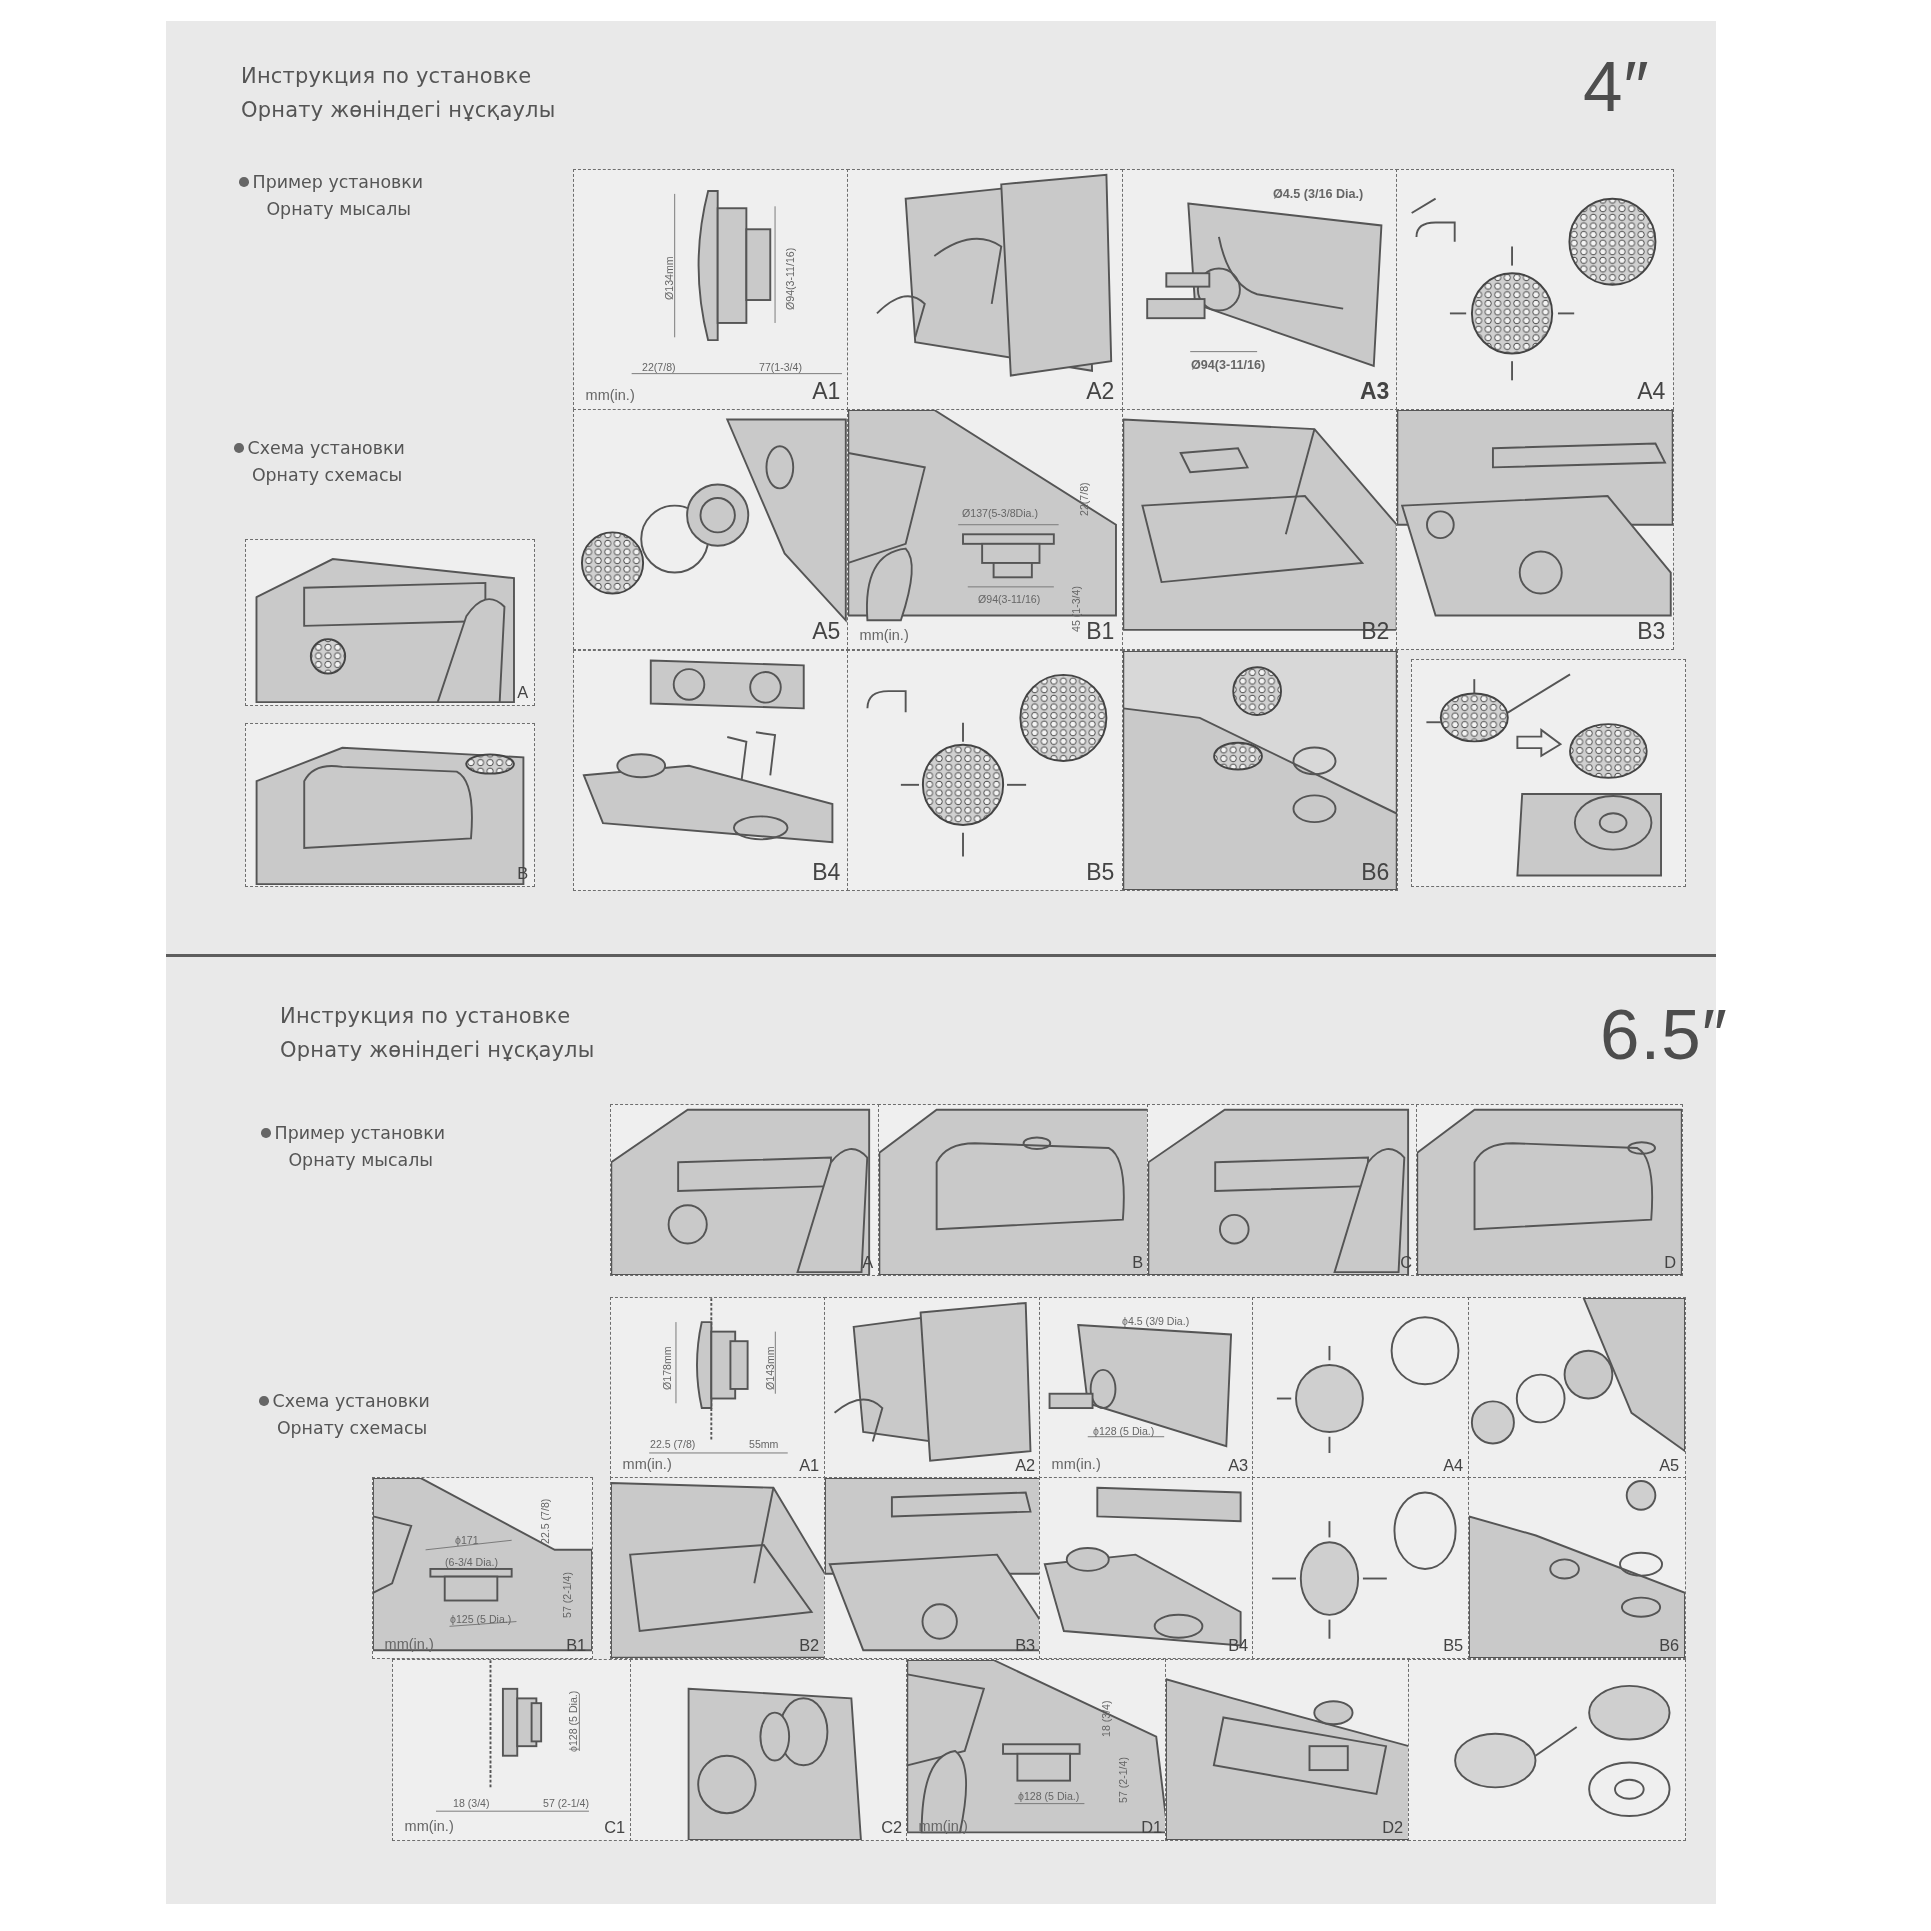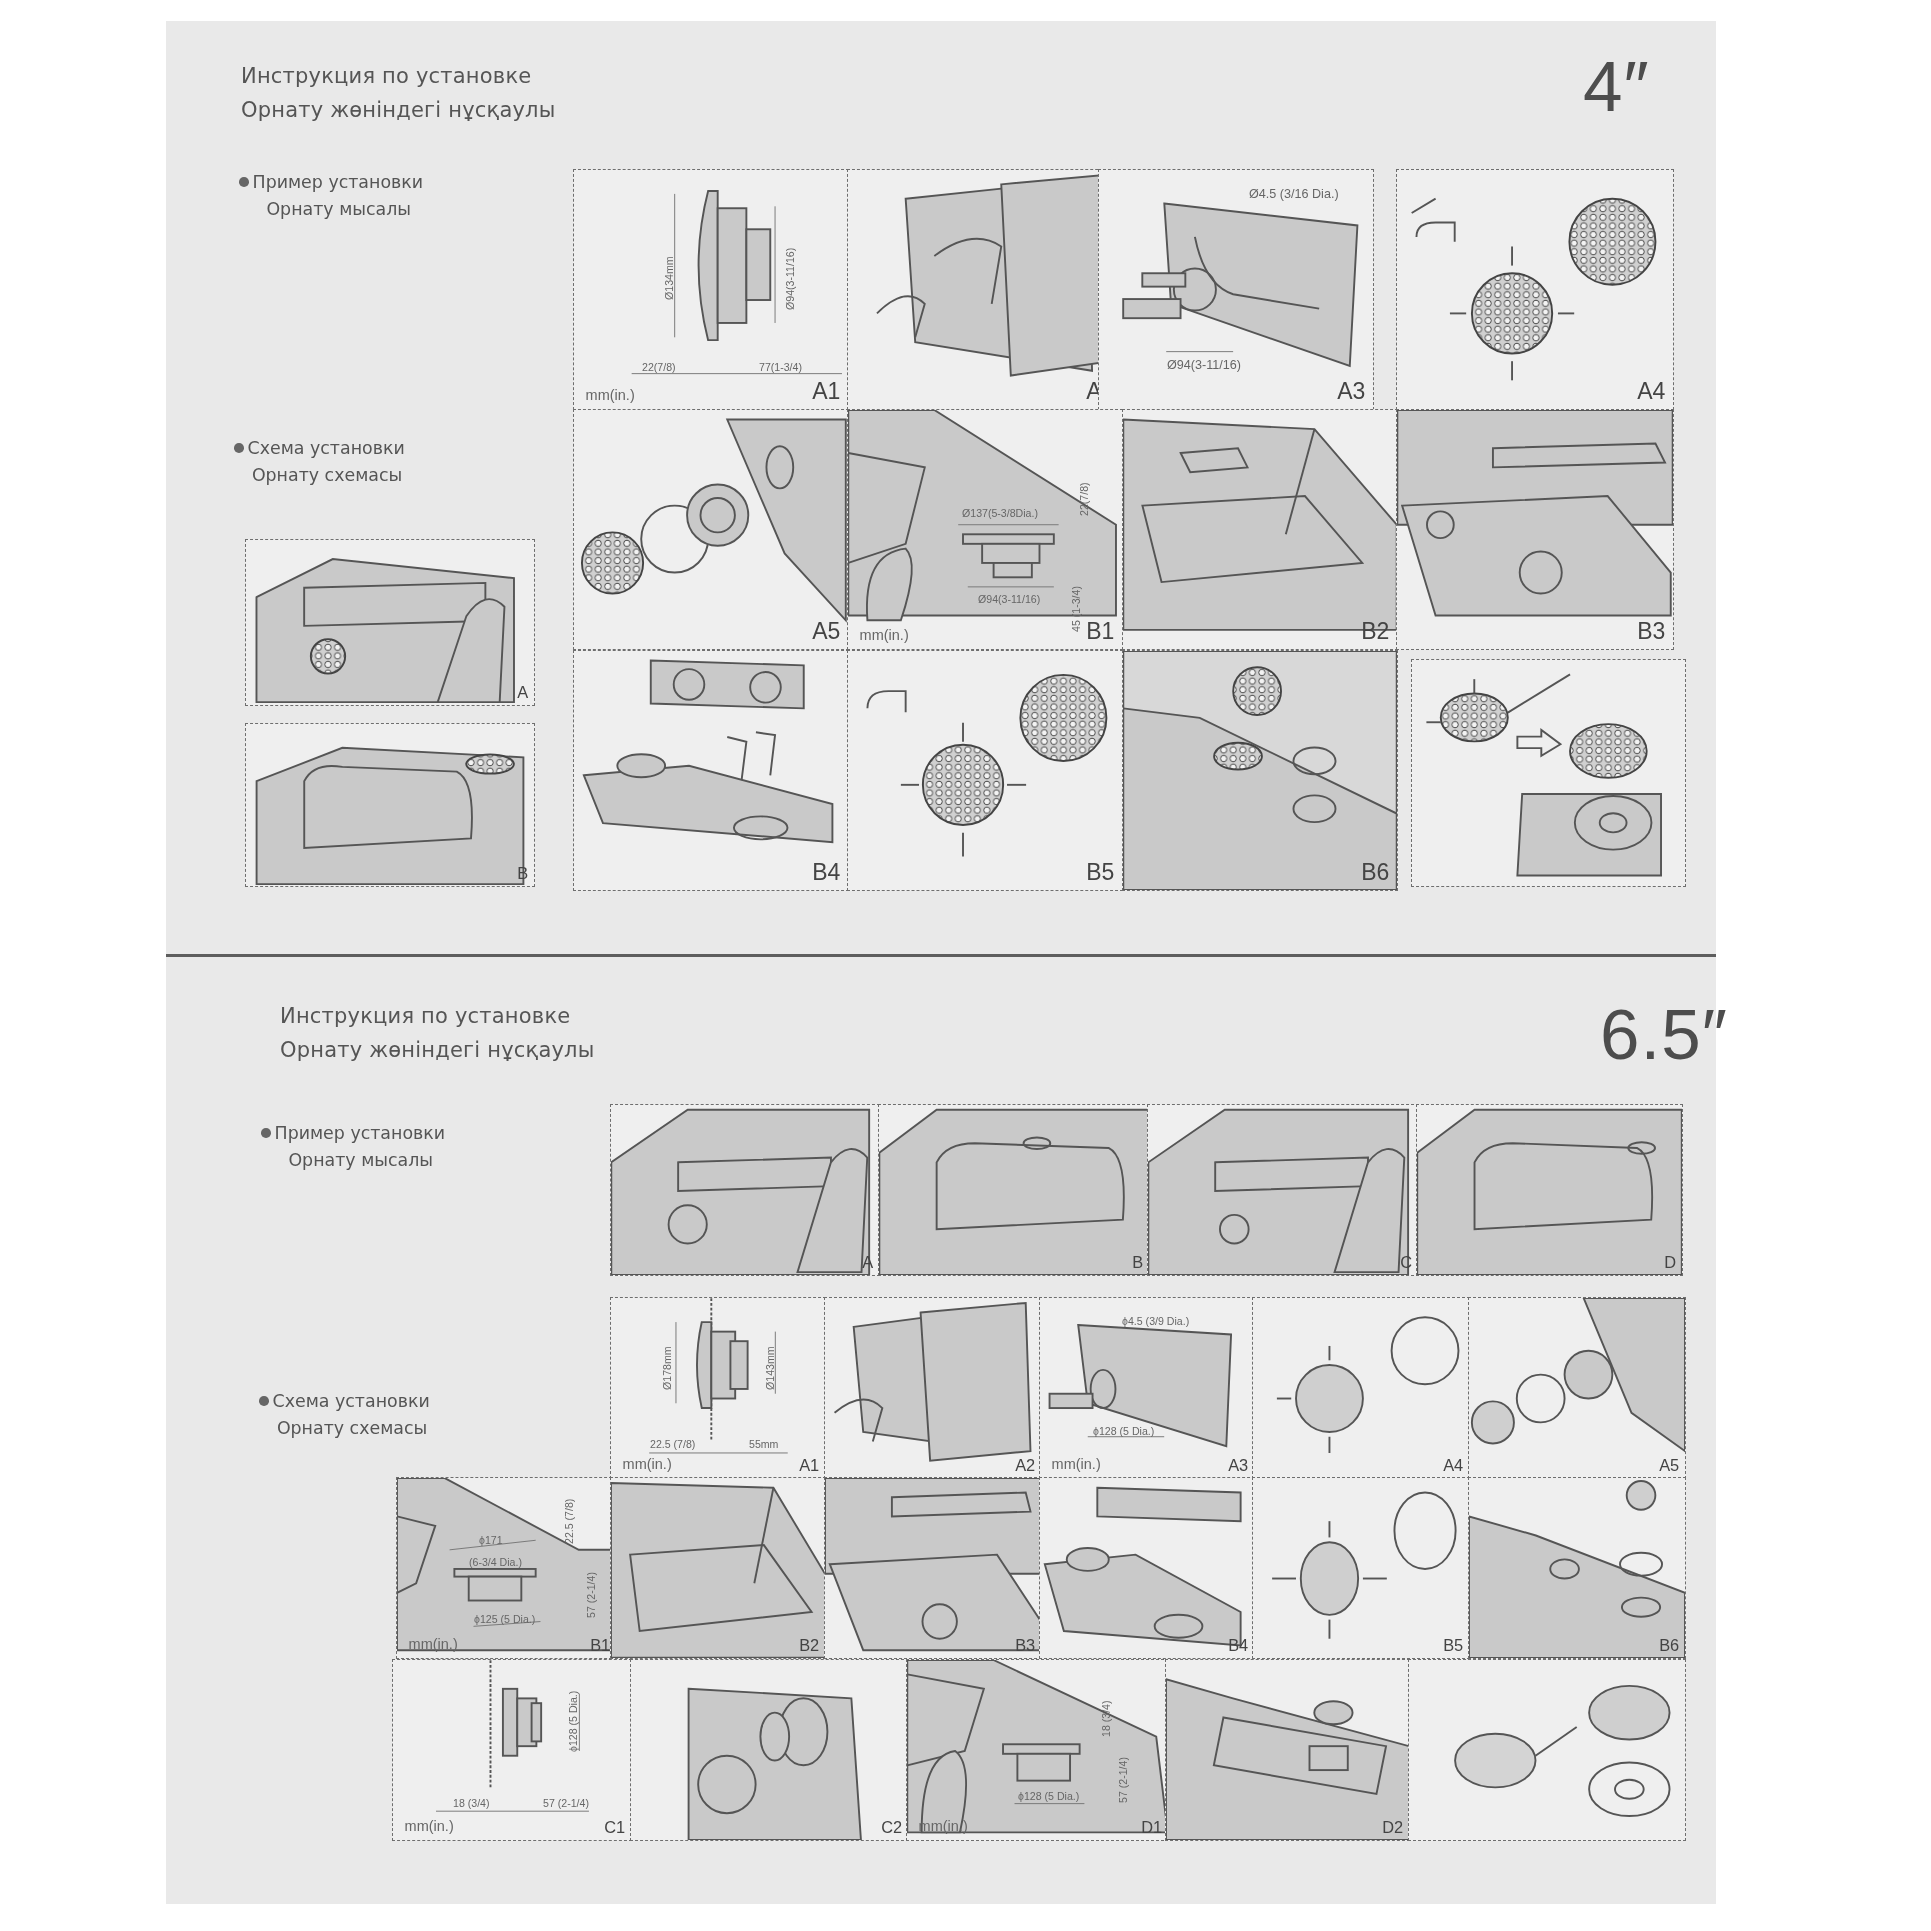--- a/index.html
+++ b/index.html
@@ -88,21 +88,21 @@
 </div>
 <div class="panel" style="left:847px;top:169px;width:276px;height:241px;">
   <svg viewBox="0 0 286 250">
     <path class="fill" d="M60 30 L250 10 L255 210 L70 180 Z"></path>
     <path class="fill" d="M160 15 L270 5 L275 200 L170 215 Z"></path>
     <path class="line" d="M90 90 Q130 60 160 80 L150 140"></path>
     <path class="line" d="M30 150 Q60 120 80 140 L70 175"></path>
   </svg>
   <span class="plabel">A2</span>
 </div>
-<div class="panel" style="left:1098px;top:169px;width:276px;height:241px;">
+<div class="panel" style="left:1122px;top:169px;width:276px;height:241px;font-weight:bold;">
   <svg viewBox="0 0 286 250">
     <path class="fill" d="M68 35 L270 58 L262 205 L75 140 Z"></path>
     <path class="line" d="M100 70 Q110 120 140 130 L230 145"></path>
     <circle class="line" cx="100" cy="125" r="22"></circle>
     <rect class="fill" x="25" y="135" width="60" height="20"></rect>
     <rect class="fill" x="45" y="108" width="45" height="14"></rect>
     <line class="thin" x1="70" y1="190" x2="140" y2="190"></line>
   </svg>
   <span class="dim" style="left:150px;top:17.4px;font-size:12.6px;">Ø4.5  (3/16 Dia.)</span>
   <span class="dim" style="left:68px;top:188px;font-size:12.6px;">Ø94(3-11/16)</span>
@@ -321,21 +321,21 @@
 <div class="panel" style="left:1468px;top:1297px;width:218px;height:182px;">
   <svg viewBox="0 0 226 188">
     <path class="fill" d="M120 0 L226 0 L226 160 L170 120 Z"></path>
     <circle class="line" cx="25" cy="130" r="22" style="fill:#cfcfcf"></circle>
     <circle class="line" cx="75" cy="105" r="25"></circle>
     <circle class="fill" cx="125" cy="80" r="25"></circle>
   </svg>
   <span class="plabel small">A5</span>
 </div>
 
-<div class="panel" style="left:396px;top:1477px;width:221px;height:182px;">
+<div class="panel" style="left:372px;top:1477px;width:221px;height:182px;">
   <svg viewBox="0 0 229 188">
     <path class="fill" d="M0 0 L50 0 L190 75 L229 75 L229 180 L0 180 Z"></path>
     <path class="line" d="M0 40 L40 50 L20 110 L0 120"></path>
     <rect class="fill" x="60" y="95" width="85" height="8"></rect>
     <rect class="fill" x="75" y="103" width="55" height="25"></rect>
     <line class="thin" x1="55" y1="75" x2="145" y2="65"></line>
     <line class="thin" x1="80" y1="155" x2="150" y2="150"></line>
   </svg>
   <span class="dim" style="left:82px;top:56px;">ϕ171</span>
   <span class="dim" style="left:72px;top:70px;margin-top:8px;">(6-3/4 Dia.)</span>

